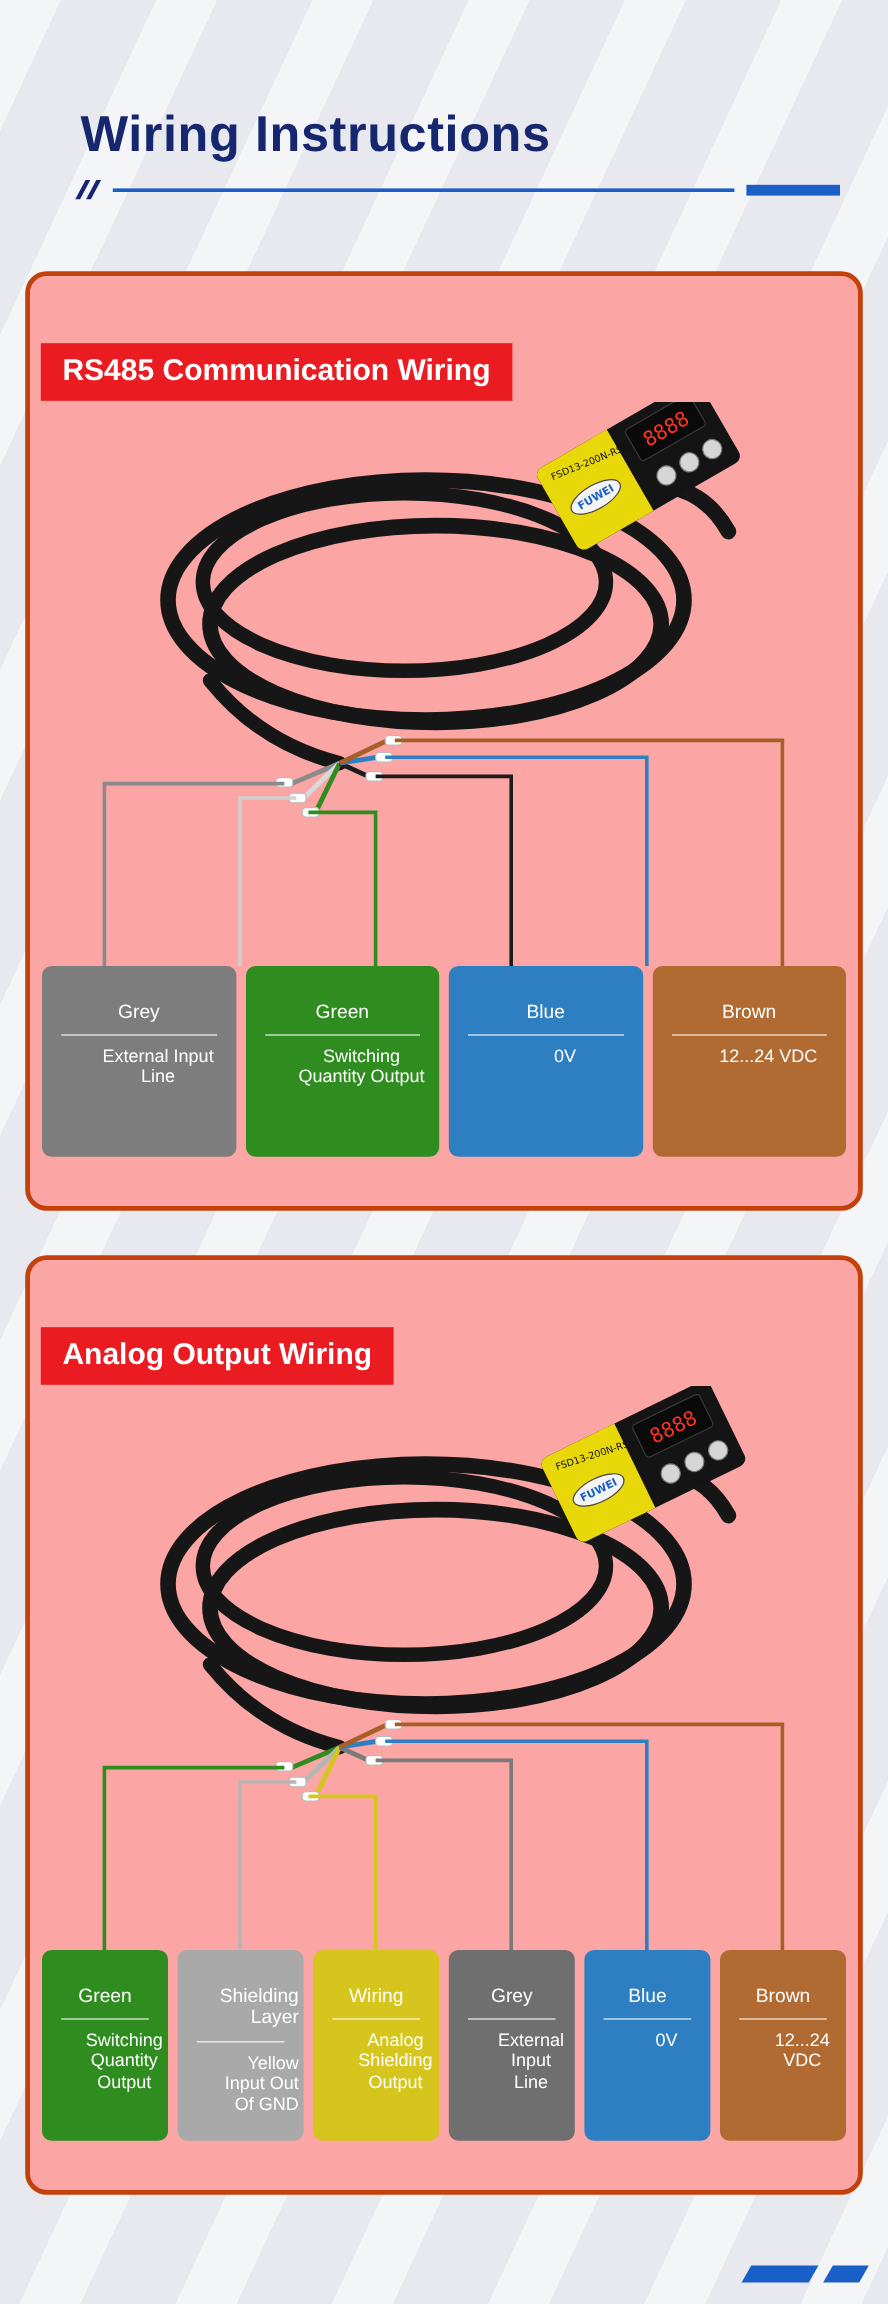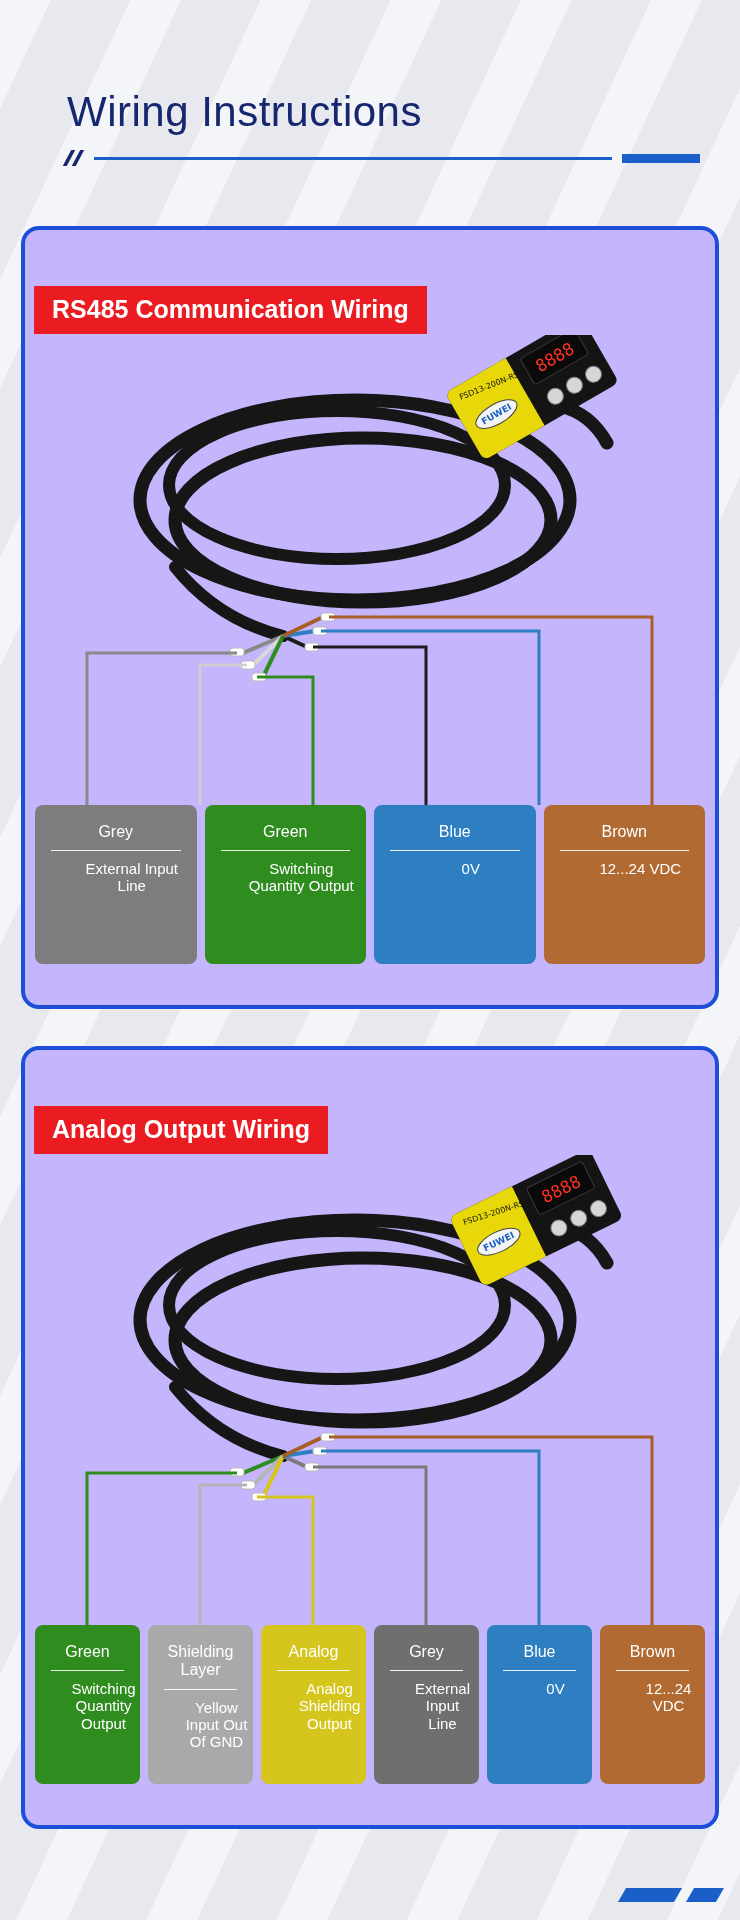--- a/index.html
+++ b/index.html
@@ -6,30 +6,30 @@
   html,body { width:740px; height:1920px; }
   body {
     position:relative;
     font-family:"Liberation Sans", sans-serif;
     background:
       repeating-linear-gradient(115deg, rgba(255,255,255,0.55) 0 46px, rgba(255,255,255,0) 46px 118px),
       #e7e9ef;
     overflow:hidden;
   }
   .header { position:absolute; left:67px; right:40px; top:88px; }
-  .page-title { font-size:42px; font-weight:normal; color:#16276f; letter-spacing:0.5px; }
+  .page-title { font-size:42px; font-weight:bold; color:#16276f; letter-spacing:0.5px; }
   .title-rule { display:flex; align-items:center; margin-top:14px; }
   .slashes { display:flex; gap:5px; margin-right:14px; }
   .slashes span { display:block; width:4px; height:16px; background:#16276f; transform:skewX(-28deg); }
   .thin-line { flex:1; height:3px; background:#1a5fc8; }
   .thick-bar { width:78px; height:9px; background:#1a5fc8; margin-left:10px; }
 
   .card {
     position:absolute; left:21px; width:698px; height:783px;
-    background:#c4b5fd; border:4px solid #1d4ed8; border-radius:18px;
+    background:#fca5a5; border:4px solid #c2410c; border-radius:18px;
   }
   .card.rs485 { top:226px; }
   .card.analog { top:1046px; }
 
   .banner {
     position:absolute; left:9px; top:56px;
     background:#ea1c22; color:#ffffff;
     font-size:25px; font-weight:bold;
     padding:9px 18px 10px 18px;
   }
@@ -37,21 +37,21 @@
   .photo { position:absolute; left:0; top:105px; width:690px; height:470px; }
 
   .wire-row {
     position:absolute; left:10px; right:10px; top:575px; height:159px;
     display:flex; gap:8px;
   }
   .wire-box {
     flex:1; border-radius:8px; color:#ffffff; text-align:center;
     padding:18px 4px 8px 4px; overflow:hidden;
   }
-  .wire-name { font-size:16px; line-height:1.15; }
+  .wire-name { font-size:16px; line-height:1.15;margin-top:12px; }
   .wire-divider { height:1px; background:rgba(255,255,255,0.9); margin:9px 12px; }
   .wire-desc { font-size:15px; line-height:1.14;margin-left:32px; }
 
   .corner-bars { position:absolute; right:20px; bottom:18px; display:flex; gap:12px; }
   .corner-bars span { display:block; height:14px; background:#1a5fc8; transform:skewX(-30deg); }
   .corner-bars .b1 { width:56px; }
   .corner-bars .b2 { width:30px; }
 
   svg text { font-family:"DejaVu Sans", sans-serif; }
   .seg { font-family:"DejaVu Sans Mono", monospace; }
@@ -202,27 +202,27 @@
       <path d="M304,282 L627,282 L627,470" stroke="#a75f28"></path>
     </g>
   </svg>
 
   <div class="wire-row">
     <div class="wire-box" style="background-color: rgb(47, 140, 31);">
       <div class="wire-name">Green</div>
       <div class="wire-divider"></div>
       <div class="wire-desc">Switching Quantity Output</div>
     </div>
-    <div class="wire-box" style="background-color: rgb(169, 169, 169);">
+    <div class="wire-box" style="background-color: rgb(169, 169, 169); text-align: right;">
       <div class="wire-name">Shielding Layer</div>
       <div class="wire-divider"></div>
       <div class="wire-desc">Yellow Input Out Of GND</div>
     </div>
     <div class="wire-box" style="background-color: rgb(214, 197, 28);">
-      <div class="wire-name">Analog</div>
+      <div class="wire-name">Wiring</div>
       <div class="wire-divider"></div>
       <div class="wire-desc">Analog Shielding Output</div>
     </div>
     <div class="wire-box" style="background-color: rgb(111, 111, 111);">
       <div class="wire-name">Grey</div>
       <div class="wire-divider"></div>
       <div class="wire-desc">External Input Line</div>
     </div>
     <div class="wire-box" style="background-color: rgb(46, 127, 194);">
       <div class="wire-name">Blue</div>

